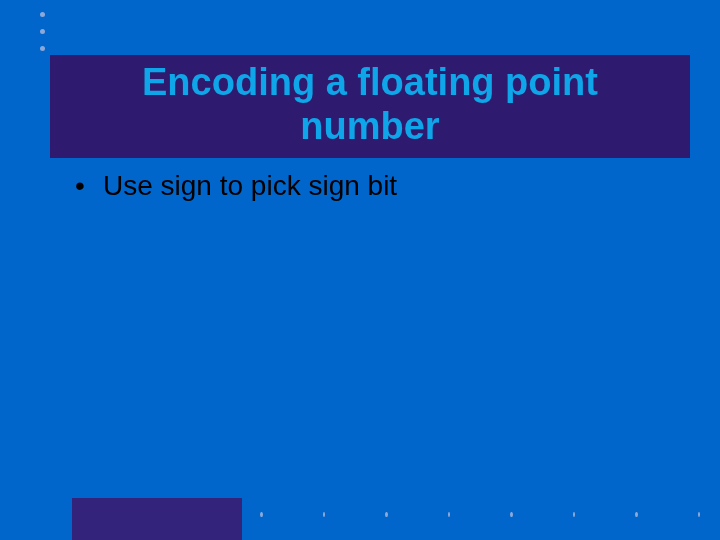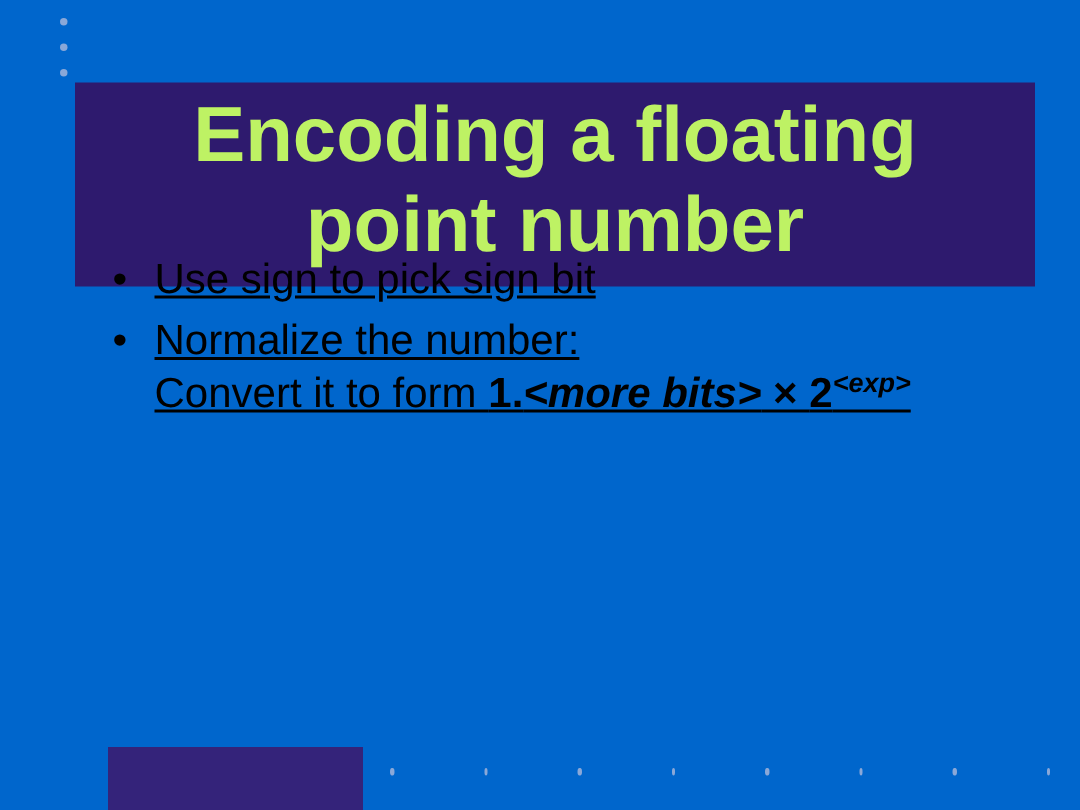--- a/index.html
+++ b/index.html
@@ -17,34 +17,33 @@
   .title-band {
     position: absolute;
     top: 55px;
     left: 50px;
     right: 30px;
     background: #2E1A6E;
     padding: 6px 20px 10px 20px;
     text-align: center;
   }
   .title-band .title-text {
-    color: #bef264;
+    color: #0ea5e9;
     font-weight: bold;
-    font-size: 52px;
+    font-size: 38px;
     line-height: 1.15;
   }
   .body-area {
     position: absolute;
     top: 168px;
     left: 75px;
     right: 40px;
   }
   ul.bullets {
     list-style: none;
-    text-decoration: underline;
   }
   ul.bullets > li {
     color: #000000;
     font-size: 28px;
     line-height: 1.25;
     margin-bottom: 6px;
     position: relative;
     padding-left: 28px;
   }
   ul.bullets > li::before {
@@ -108,24 +107,20 @@
 
   <div class="title-band">
     <div class="title-text">Encoding a floating point number</div>
   </div>
 
   <div class="body-area">
     <ul class="bullets">
       <li>
         <span>Use sign to pick sign bit</span>
       </li>
-      <li>
-        <span>Normalize the number:</span><br>
-        <span>Convert it to form </span><span class="b">1.</span><span class="bi">&lt;more bits&gt;</span><span class="b"> × </span><span class="b">2</span><span class="sup">&lt;exp&gt;</span>
-      </li>
     </ul>
   </div>
 
   <div class="bottom-block"></div>
 
   <div class="deco-dots-b">
     <div class="dot"></div>
     <div class="dot"></div>
     <div class="dot"></div>
     <div class="dot"></div>

